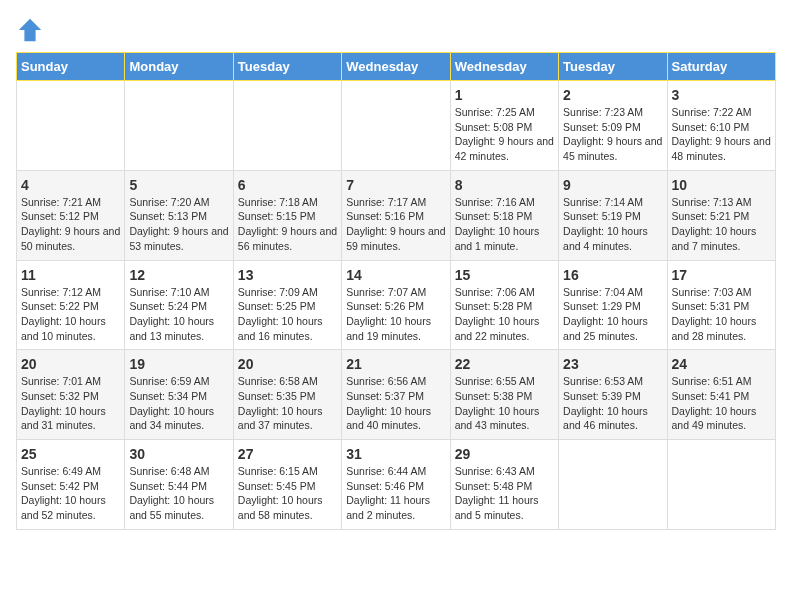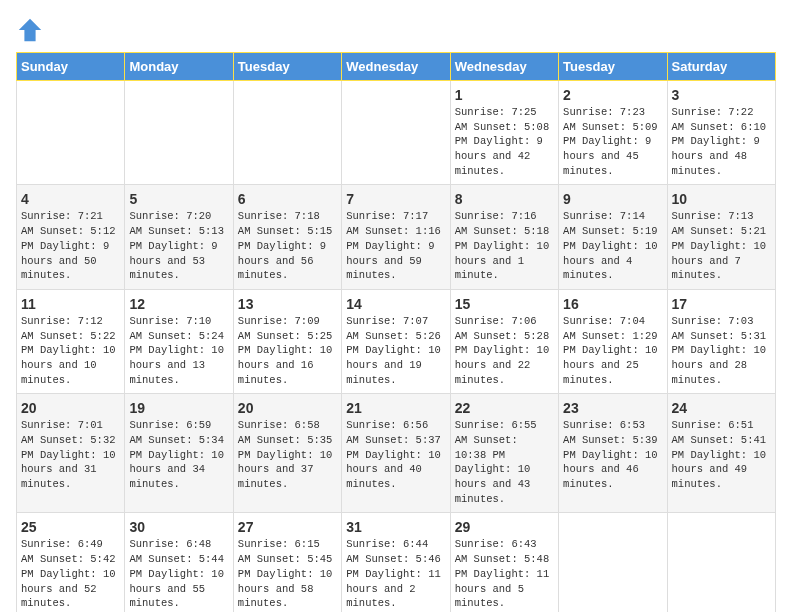--- a/index.html
+++ b/index.html
@@ -78,21 +78,20 @@
       font-size: 14px;
       font-weight: bold;
       color: #333;
       display: block;
       margin-bottom: 2px;
     }
     .day-info {
       font-size: 10.5px;
       color: #333;
       line-height: 1.4;
-      font-family: Liberation Mono, monospace;
     }
     tbody tr:nth-child(odd) td {
       background-color: #fff;
     }
     tbody tr:nth-child(even) td {
       background-color: #f5f5f5;
     }
     .empty-cell {
       background-color: #f9f9f9;
     }
@@ -175,21 +174,21 @@
         <td>
           <span class="day-number">6</span>
           <div class="day-info">Sunrise: 7:18 AM
 Sunset: 5:15 PM
 Daylight: 9 hours
 and 56 minutes.</div>
         </td>
         <td>
           <span class="day-number">7</span>
           <div class="day-info">Sunrise: 7:17 AM
-Sunset: 1:16 PM
+Sunset: 5:16 PM
 Daylight: 9 hours
 and 59 minutes.</div>
         </td>
         <td>
           <span class="day-number">8</span>
           <div class="day-info">Sunrise: 7:16 AM
 Sunset: 5:18 PM
 Daylight: 10 hours
 and 1 minute.</div>
         </td>
@@ -284,21 +283,21 @@
         <td>
           <span class="day-number">21</span>
           <div class="day-info">Sunrise: 6:56 AM
 Sunset: 5:37 PM
 Daylight: 10 hours
 and 40 minutes.</div>
         </td>
         <td>
           <span class="day-number">22</span>
           <div class="day-info">Sunrise: 6:55 AM
-Sunset: 10:38 PM
+Sunset: 5:38 PM
 Daylight: 10 hours
 and 43 minutes.</div>
         </td>
         <td>
           <span class="day-number">23</span>
           <div class="day-info">Sunrise: 6:53 AM
 Sunset: 5:39 PM
 Daylight: 10 hours
 and 46 minutes.</div>
         </td>

